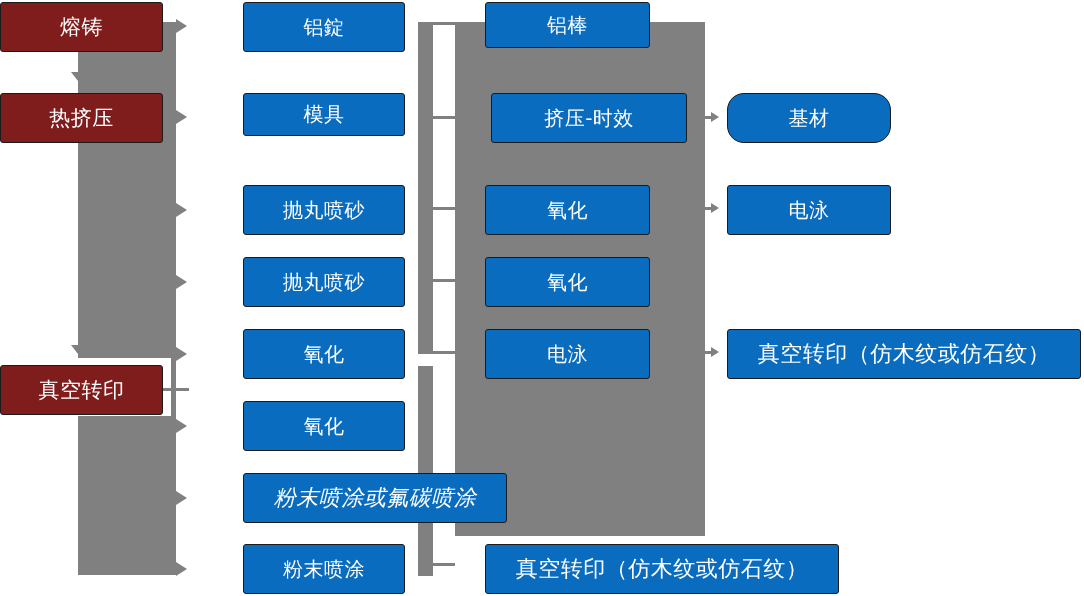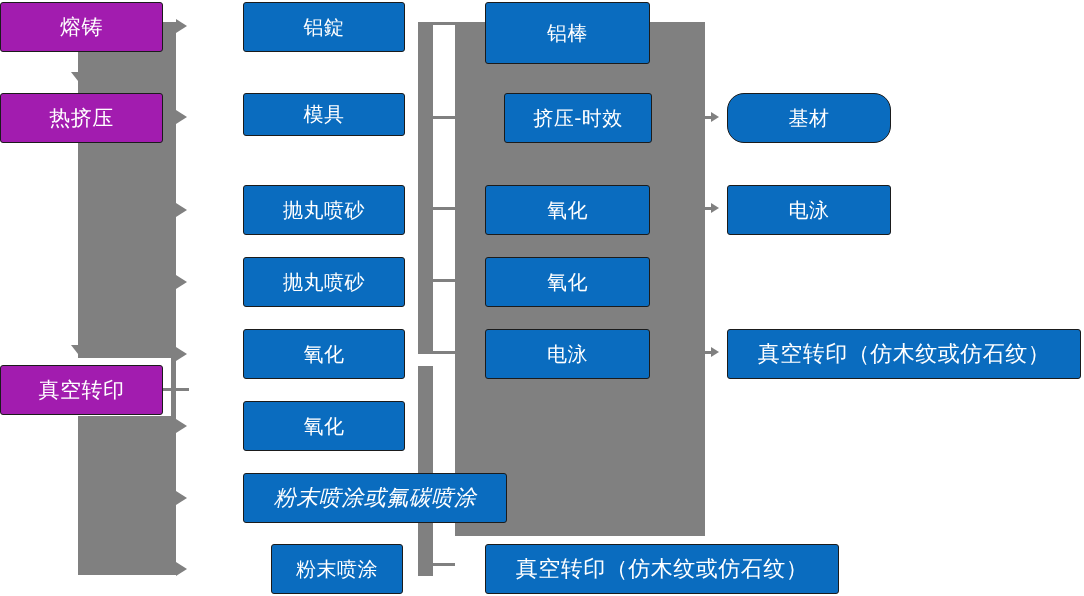--- a/index.html
+++ b/index.html
@@ -60,21 +60,21 @@
     justify-content:center;
     color:#ffffff;
     border:1px solid #1b1b1b;
     border-radius:3px;
     text-align:center;
     line-height:1.15;
     white-space:nowrap;
     letter-spacing:0.5px;
   }
   .node.dark{
-    background:#a21caf;
+    background:#7f1d1d;
     font-size:21px;
   }
   .node.bright{
     background:#0A6CBF;
     font-size:20px;
   }
   .node.bright.wide{
     font-size:22px;
   }
   
@@ -147,25 +147,25 @@
   <div class="node bright" style="left:243px; top:185px; width:162px; height:50px;">抛丸喷砂</div>
 
   <div class="node bright" style="left:243px; top:257px; width:162px; height:50px;">抛丸喷砂</div>
 
   <div class="node bright" style="left:243px; top:329px; width:162px; height:50px;">氧化</div>
 
   <div class="node bright" style="left:243px; top:401px; width:162px; height:50px;">氧化</div>
 
   <div class="node bright wide" style="left:243px; top:473px; width:264px; height:50px;font-style:italic;">粉末喷涂或氟碳喷涂</div>
 
-  <div class="node bright" style="left:243px; top:544px; width:132px; height:50px;margin-left:28px;">粉末喷涂</div>
+  <div class="node bright" style="left:243px; top:544px; width:162px; height:50px;">粉末喷涂</div>
 
-  <div class="node bright" style="left:485px; top:2px; width:165px; height:62px;">铝棒</div>
+  <div class="node bright" style="left:485px; top:2px; width:165px; height:46px;">铝棒</div>
 
-  <div class="node bright" style="left:504px; top:93px; width:148px; height:50px;">挤压-时效</div>
+  <div class="node bright" style="left:491px; top:93px; width:196px; height:50px;">挤压-时效</div>
 
   <div class="node bright" style="left:485px; top:185px; width:165px; height:50px;">氧化</div>
 
   <div class="node bright" style="left:485px; top:257px; width:165px; height:50px;">氧化</div>
 
   <div class="node bright" style="left:485px; top:329px; width:165px; height:50px;">电泳</div>
 
   <div class="node bright wide" style="left:485px; top:544px; width:354px; height:50px;">真空转印（仿木纹或仿石纹）</div>
 
   <div class="node bright" style="left:727px; top:93px; width:164px; height:50px;border-radius:17px;">基材</div>

